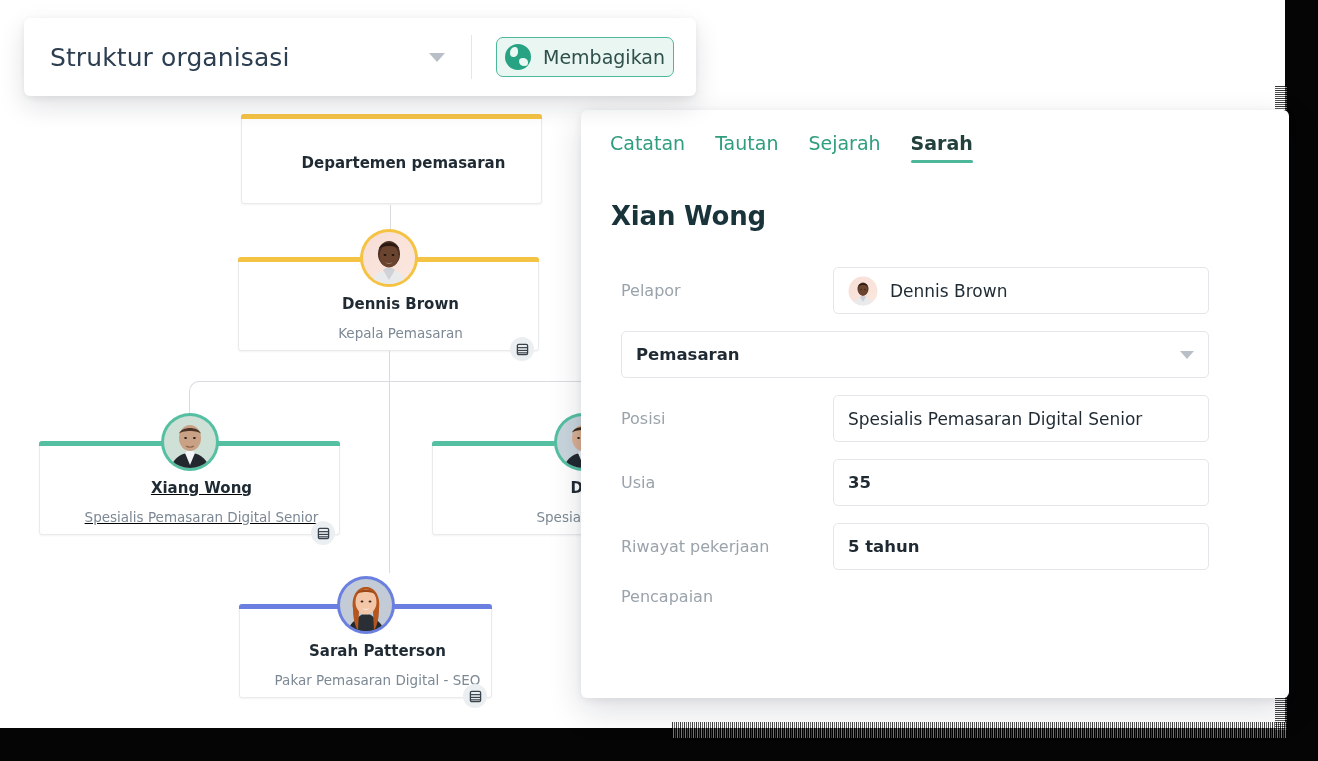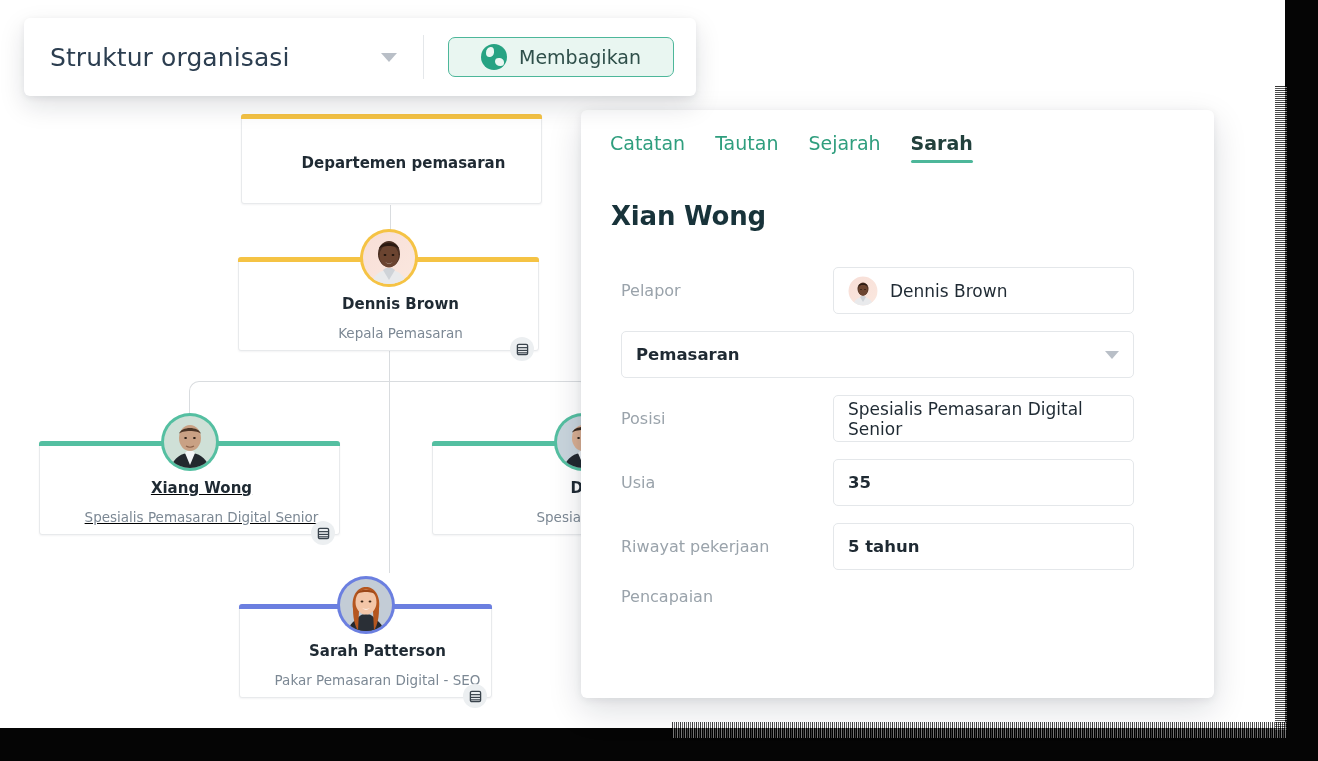--- a/index.html
+++ b/index.html
@@ -86,21 +86,21 @@
   .tb-sep {
     width: 1px; height: 44px;
     background: #e4e7ea;
     margin: 0 24px 0 26px;
   }
   .share-btn {
     display: flex;
     align-items: center;
     gap: 12px;
     height: 40px;
-    padding: 0 32px;
+    padding: 0 8px;
     border: 1.6px solid #4db79a;
     border-radius: 7px;
     background: #e9f6f1;
     color: #2f4f4a;
     font-size: 19px;
     cursor: pointer;
     white-space: nowrap;
   }
   .globe {
     width: 26px; height: 26px;
@@ -182,21 +182,21 @@
   .line { position: absolute; background: #d9dcdf; }
   .elbow {
     position: absolute;
     border: 1px solid #d9dcdf;
   }
 
   
   .panel {
     position: absolute;
     left: 581px; top: 110px;
-    width: 633px; height: 588px;
+    width: 708px; height: 588px;
     background: #ffffff;
     border-radius: 6px;
     box-shadow: 0 12px 34px rgba(17,24,39,.14), 0 2px 8px rgba(17,24,39,.07);
     z-index: 20;
     overflow: hidden;
   }
   .tabs {
     display: flex;
     align-items: flex-start;
     gap: 30px;

